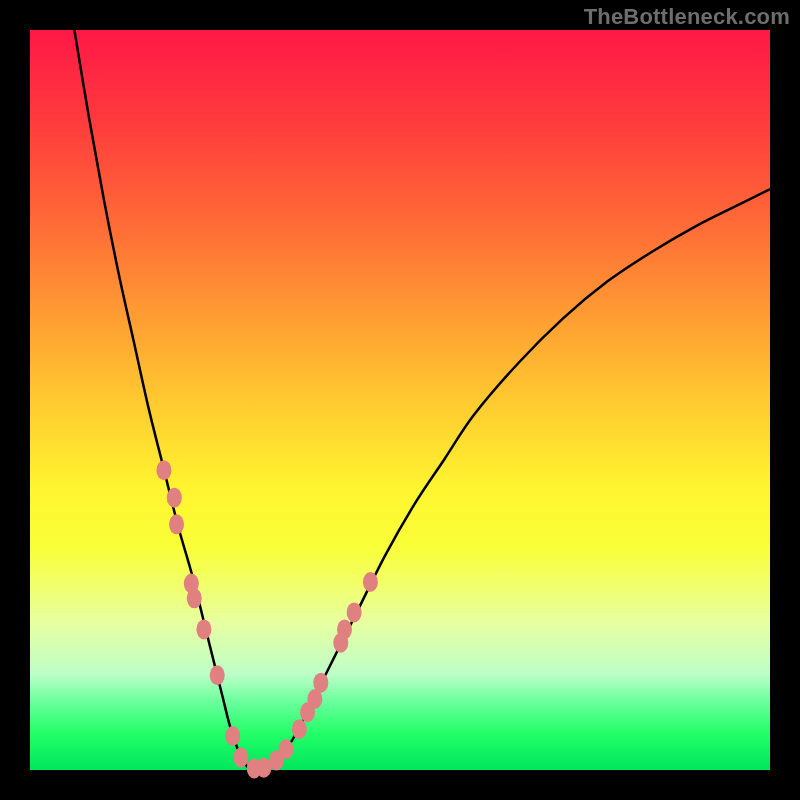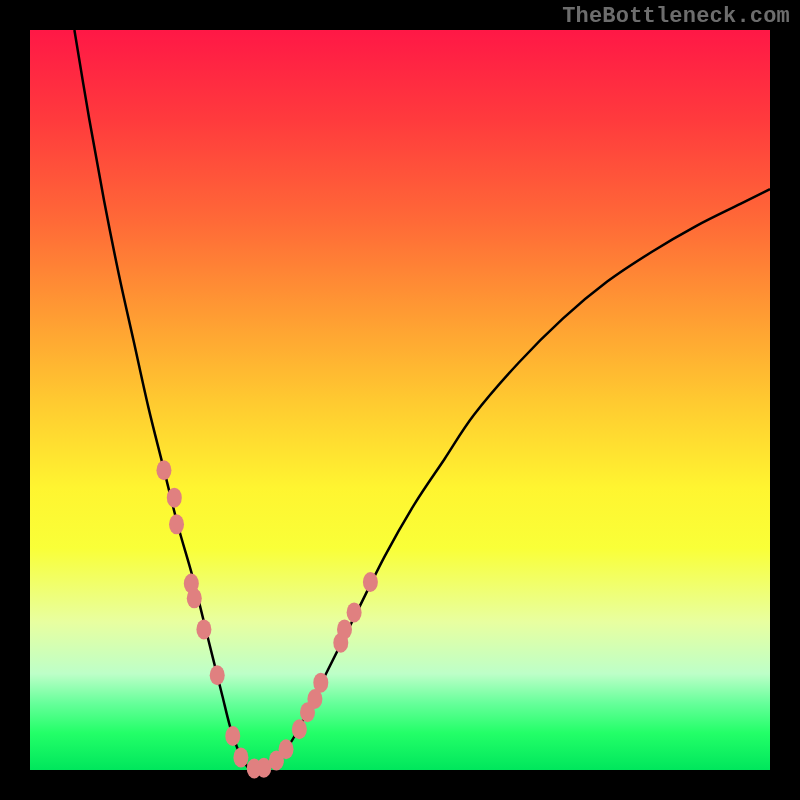--- a/index.html
+++ b/index.html
@@ -27,21 +27,21 @@
       #e8ffa0 80%,
       #bdffc8 87%,
       #66ff9a 91%,
       #23ff68 95%,
       #00e65c 100%);
   }
   .attribution {
     position: absolute;
     top: 4px;
     right: 10px;
-    font-family: Liberation Mono, monospace;
+    font-family: Liberation Sans, sans-serif;
     font-size: 22px;
     font-weight: 600;
     color: #6d6d6d;
     letter-spacing: 0.2px;
   }
   svg.plot {
     position: absolute;
     left: 30px;
     top: 30px;
     width: 740px;

